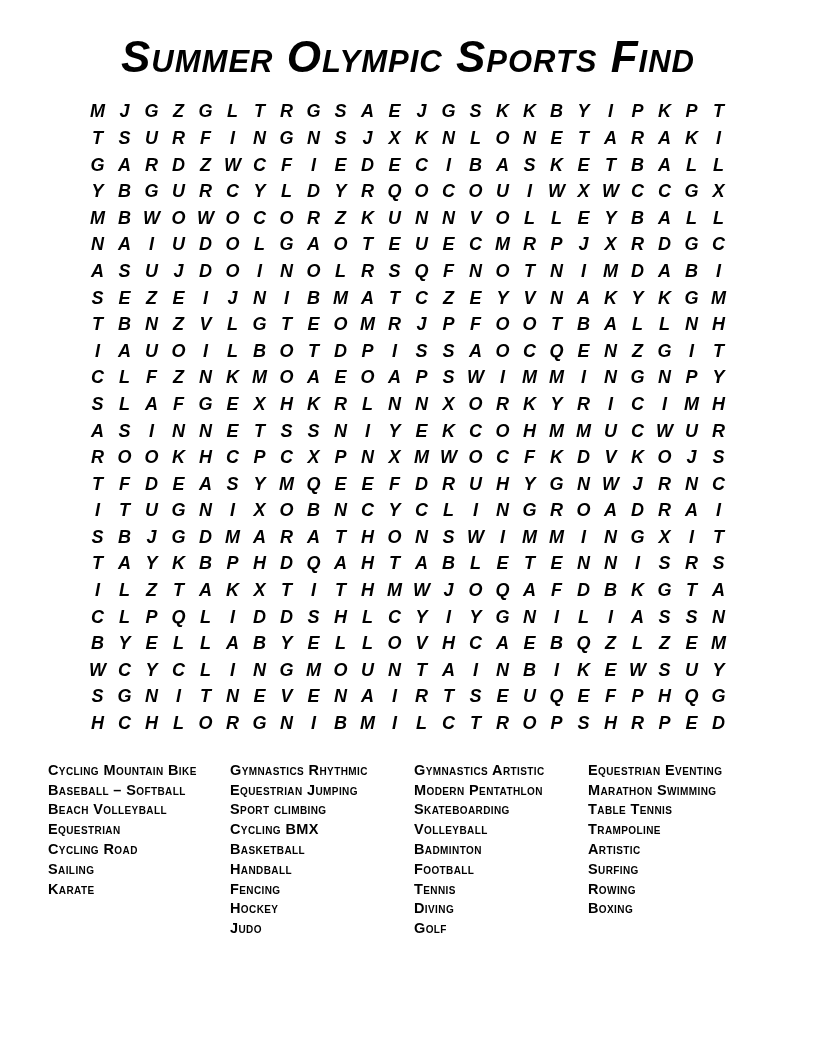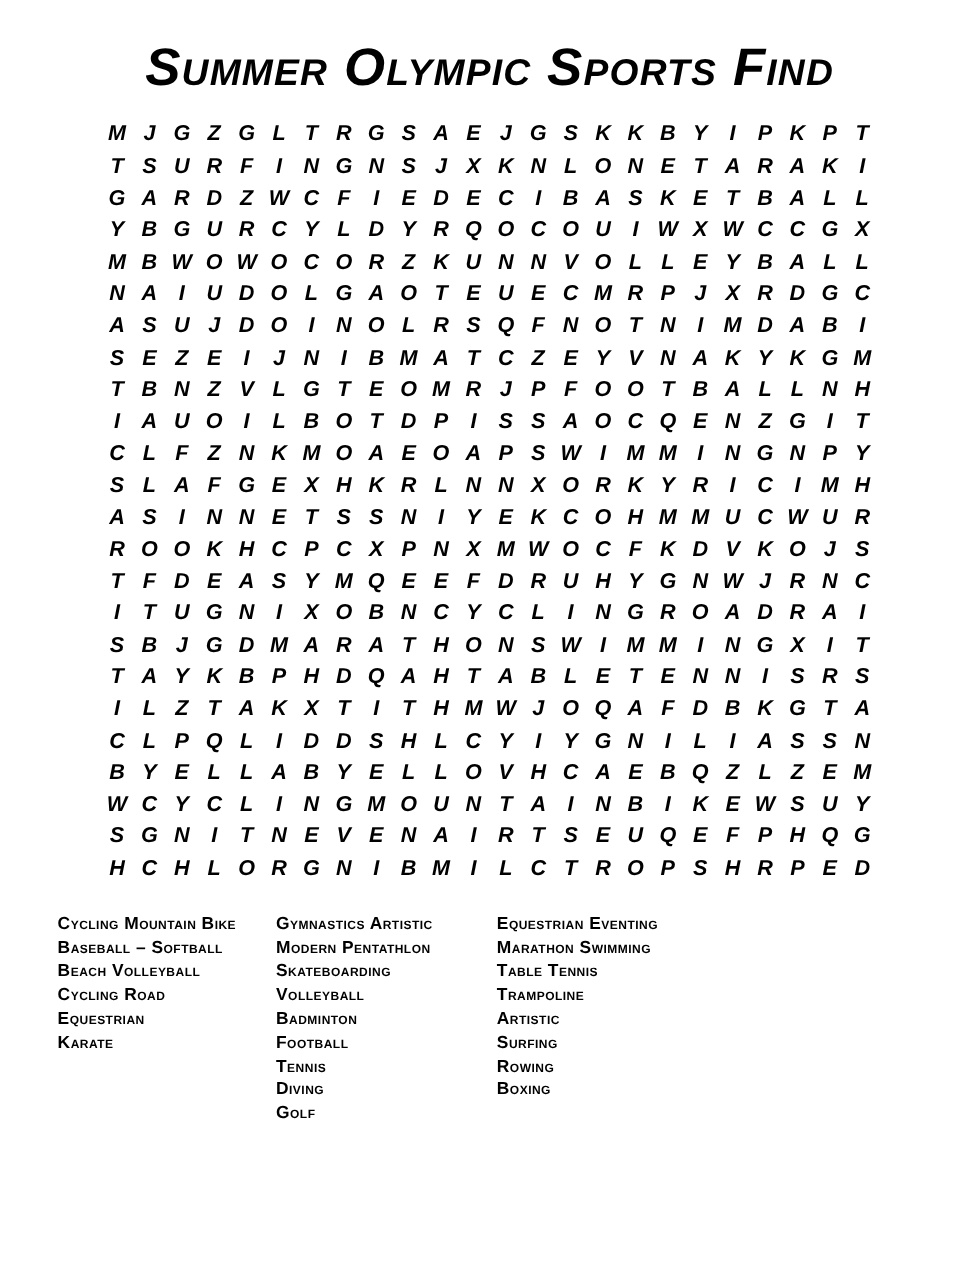--- a/index.html
+++ b/index.html
@@ -643,23 +643,35 @@
       <div class="cell">P</div>
       <div class="cell">E</div>
       <div class="cell">D</div>
     </div>
 
   <div class="words">
       <div class="word-col">
         <div class="word">Cycling Mountain Bike</div>
         <div class="word">Baseball – Softball</div>
         <div class="word">Beach Volleyball</div>
+        <div class="word">Equestrian</div>
         <div class="word">Cycling Road</div>
-        <div class="word">Equestrian</div>
+        <div class="word">Sailing</div>
         <div class="word">Karate</div>
+      </div>
+      <div class="word-col">
+        <div class="word">Gymnastics Rhythmic</div>
+        <div class="word">Equestrian Jumping</div>
+        <div class="word">Sport climbing</div>
+        <div class="word">Cycling BMX</div>
+        <div class="word">Basketball</div>
+        <div class="word">Handball</div>
+        <div class="word">Fencing</div>
+        <div class="word">Hockey</div>
+        <div class="word">Judo</div>
       </div>
       <div class="word-col">
         <div class="word">Gymnastics Artistic</div>
         <div class="word">Modern Pentathlon</div>
         <div class="word">Skateboarding</div>
         <div class="word">Volleyball</div>
         <div class="word">Badminton</div>
         <div class="word">Football</div>
         <div class="word">Tennis</div>
         <div class="word">Diving</div>

